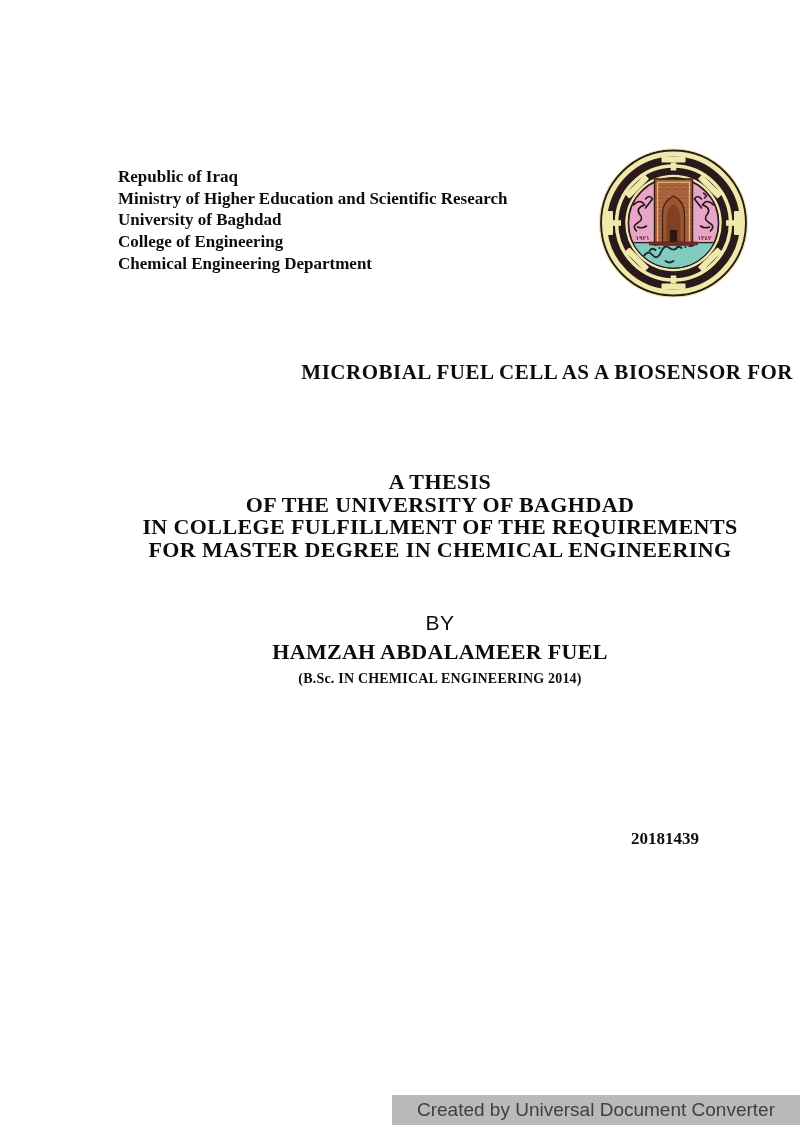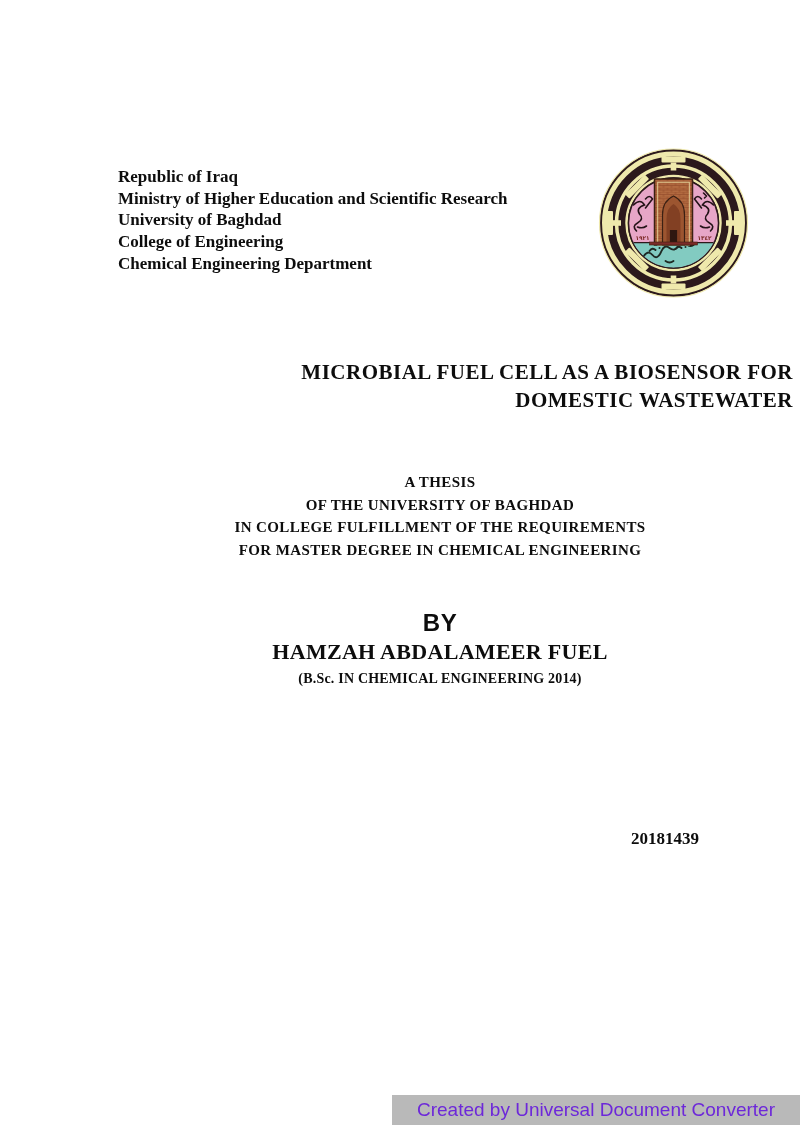--- a/index.html
+++ b/index.html
@@ -20,50 +20,50 @@
 
   .title-block{
     position:absolute;left:87px;top:359px;width:706px;
     text-align:right;font-size:21px;font-weight:bold;line-height:27.5px;
     letter-spacing:0.5px;
   }
   .title-line-1{text-indent:40px;}
 
   .thesis-block{
     position:absolute;left:87px;top:471px;width:706px;
-    text-align:center;font-size:15px;font-weight:bold;line-height:22.7px;
+    text-align:center;font-size:22px;font-weight:bold;line-height:22.7px;
     letter-spacing:0.4px;
   }
 
   .by-block{
     position:absolute;left:87px;top:613px;width:706px;text-align:center;
   }
   .by-label{
     font-family:"Liberation Sans","DejaVu Sans",sans-serif;
-    font-size:24px;font-weight:700;line-height:20px;letter-spacing:0.5px;
+    font-size:21px;font-weight:400;line-height:20px;letter-spacing:0.5px;
   }
   .author-name{
     font-size:22px;font-weight:bold;line-height:28px;margin-top:5px;
     letter-spacing:0.3px;
   }
   .author-credential{
     font-size:14px;font-weight:bold;line-height:18px;margin-top:4px;
     letter-spacing:0.2px;
   }
 
   .years-row{
     position:absolute;left:87px;top:829px;width:706px;box-sizing:border-box;
     display:flex;justify-content:flex-end;
     padding:0 94px 0 61px;
     font-size:17px;font-weight:bold;line-height:20px;
   }
 
   .watermark-bar{
     position:absolute;left:392px;top:1095px;width:408px;height:30px;
-    background:#b9b9b9;color:#6d28d9;
+    background:#b9b9b9;color:#404040;
     font-family:"Liberation Sans","DejaVu Sans",sans-serif;
     font-size:19px;line-height:29px;text-align:center;
     white-space:nowrap;overflow:hidden;
   }
 </style>
 </head>
 <body>
 
 <div class="page">
 
@@ -162,21 +162,20 @@
         <path d="M-11 22 L-11 -8 Q-11 -22 0 -27 Q11 -22 11 -8 L11 22 Z" fill="#9c5530" stroke="#3b2013" stroke-width="1.2"></path>
         <path d="M-7 22 L-7 -4 Q-7 -15 0 -19 Q7 -15 7 -4 L7 22 Z" fill="#824023"></path>
         <rect x="-3.6" y="7" width="7.2" height="15" fill="#2e1710"></rect>
         <rect x="-24" y="19" width="48" height="3" fill="#7c2b28" stroke="#3b2013" stroke-width="0.6"></rect>
       </g>
     </svg>
   </div>
 
   <div class="title-block">
     <div class="title-line-1">MICROBIAL FUEL CELL AS A BIOSENSOR FOR</div>
-    <div class="title-line-2">DOMESTIC WASTEWATER</div>
   </div>
 
   <div class="thesis-block">
     <div>A THESIS</div>
     <div>OF THE UNIVERSITY OF BAGHDAD</div>
     <div>IN COLLEGE FULFILLMENT OF THE REQUIREMENTS</div>
     <div>FOR MASTER DEGREE IN CHEMICAL ENGINEERING</div>
   </div>
 
   <div class="by-block">

